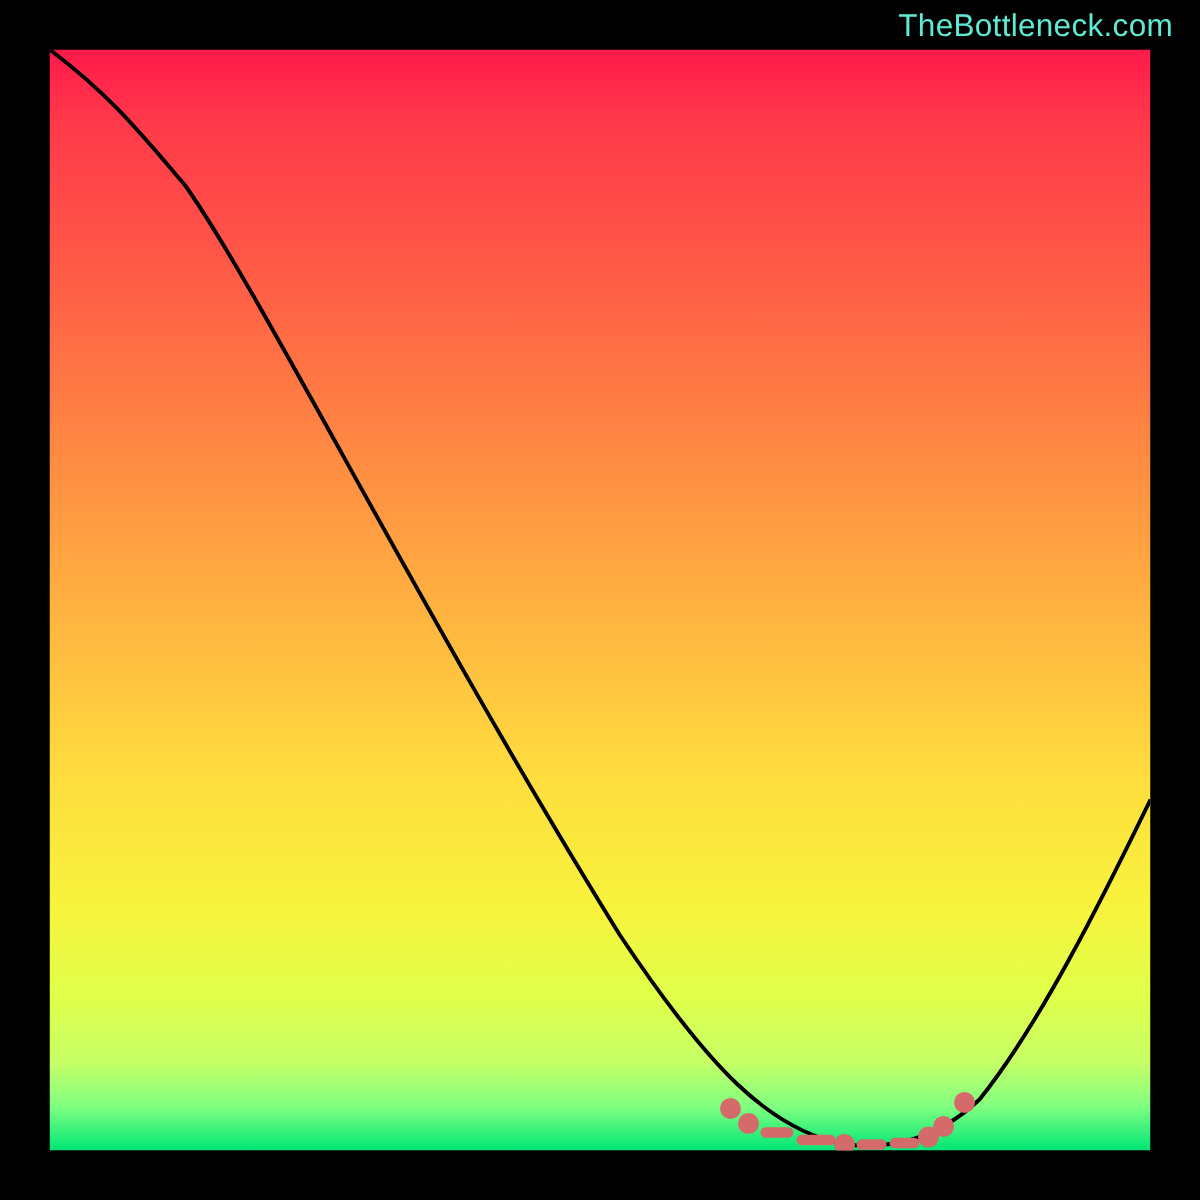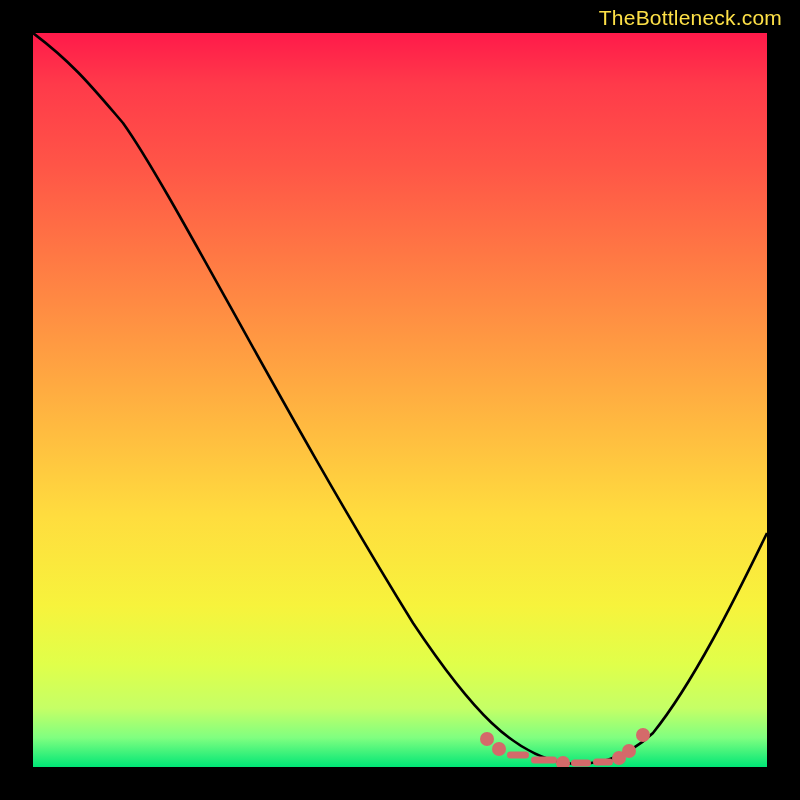--- a/index.html
+++ b/index.html
@@ -1,17 +1,17 @@
 <!DOCTYPE html>
 <html><head>
 <meta charset="utf-8">
 <style>
   * { margin: 0; padding: 0; box-sizing: border-box; }
   body { width: 800px; height: 800px; background: #000; position: relative; overflow: hidden; font-family: Arial, sans-serif; }
-  .attribution { position: absolute; top: 6px; right: 18px; color: #fde047; font-size: 21px; font-weight: 500; letter-spacing: 0.2px; z-index: 10; }
+  .attribution { position: absolute; top: 6px; right: 18px; color: #5eead4; font-size: 21px; font-weight: 500; letter-spacing: 0.2px; z-index: 10; }
   .plot-area { position: absolute; top: 33px; left: 33px; width: 734px; height: 734px; overflow: hidden; }
   .gradient { position: absolute; inset: 0; background: linear-gradient(to bottom,
       #ff1a4a 0%,
       #ff3a4a 7%,
       #ff5547 18%,
       #ff7744 30%,
       #ff9942 42%,
       #ffbb40 54%,
       #ffdd3e 66%,
       #f7f33c 78%,

